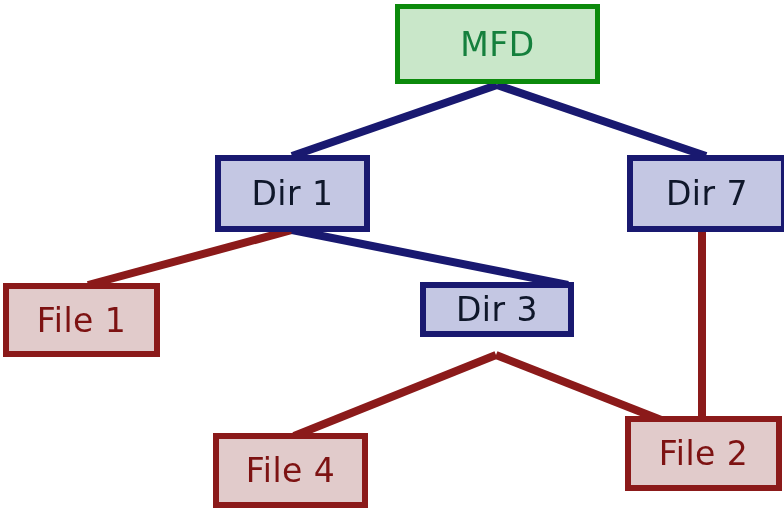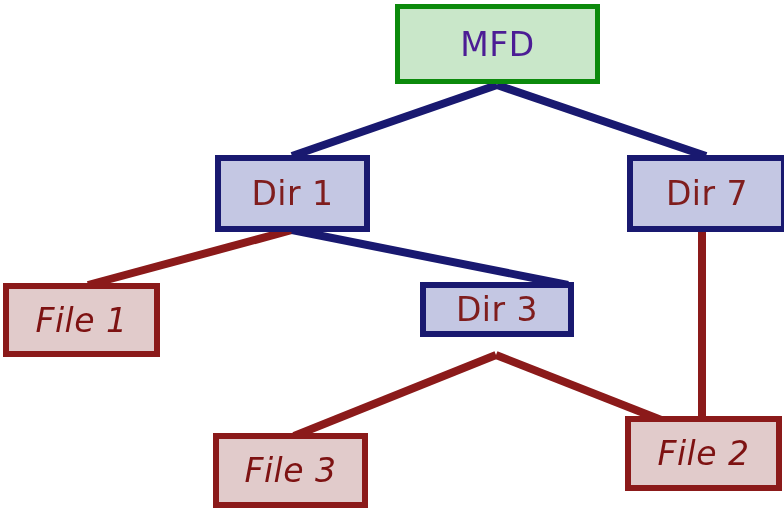--- a/index.html
+++ b/index.html
@@ -35,32 +35,31 @@
   .node-label {
     font-size: 33px;
     line-height: 1;
     letter-spacing: 0.5px;
     white-space: nowrap;
   }
   .node-mfd {
     border: 5px solid #0c8a0c;
     background: #c9e7c9;
   }
-  .node-mfd .node-label { color: #4c1d95; }
+  .node-mfd .node-label { color: #15803d; }
 
   .node-dir {
     border: 6px solid #191970;
     background: #c4c7e3;
   }
-  .node-dir .node-label { color: #7f1d1d; }
+  .node-dir .node-label { color: #0f172a; }
 
   .node-file {
     border: 6px solid #8b1a1a;
     background: #e1cbcb;
-    font-style: italic;
   }
   .node-file .node-label { color: #7d1212; }
 </style>
 </head>
 <body>
 
 <div id="diagram-root">
 
   <svg id="edge-layer" width="784" height="512" viewBox="0 0 784 512" xmlns="http://www.w3.org/2000/svg" shape-rendering="geometricPrecision">
     <g id="edges-group">
@@ -88,20 +87,20 @@
 
   <div class="node node-file" style="left: 3px; top: 283px; width: 157px; height: 74px;">
     <span class="node-label">File 1</span>
   </div>
 
   <div class="node node-dir" style="left: 420px; top: 282px; width: 154px; height: 55px;">
     <span class="node-label">Dir 3</span>
   </div>
 
   <div class="node node-file" style="left: 213px; top: 433px; width: 155px; height: 75px;">
-    <span class="node-label">File 3</span>
+    <span class="node-label">File 4</span>
   </div>
 
   <div class="node node-file" style="left: 625px; top: 416px; width: 157px; height: 75px;">
     <span class="node-label">File 2</span>
   </div>
 
 </div>
 
 </body></html>

